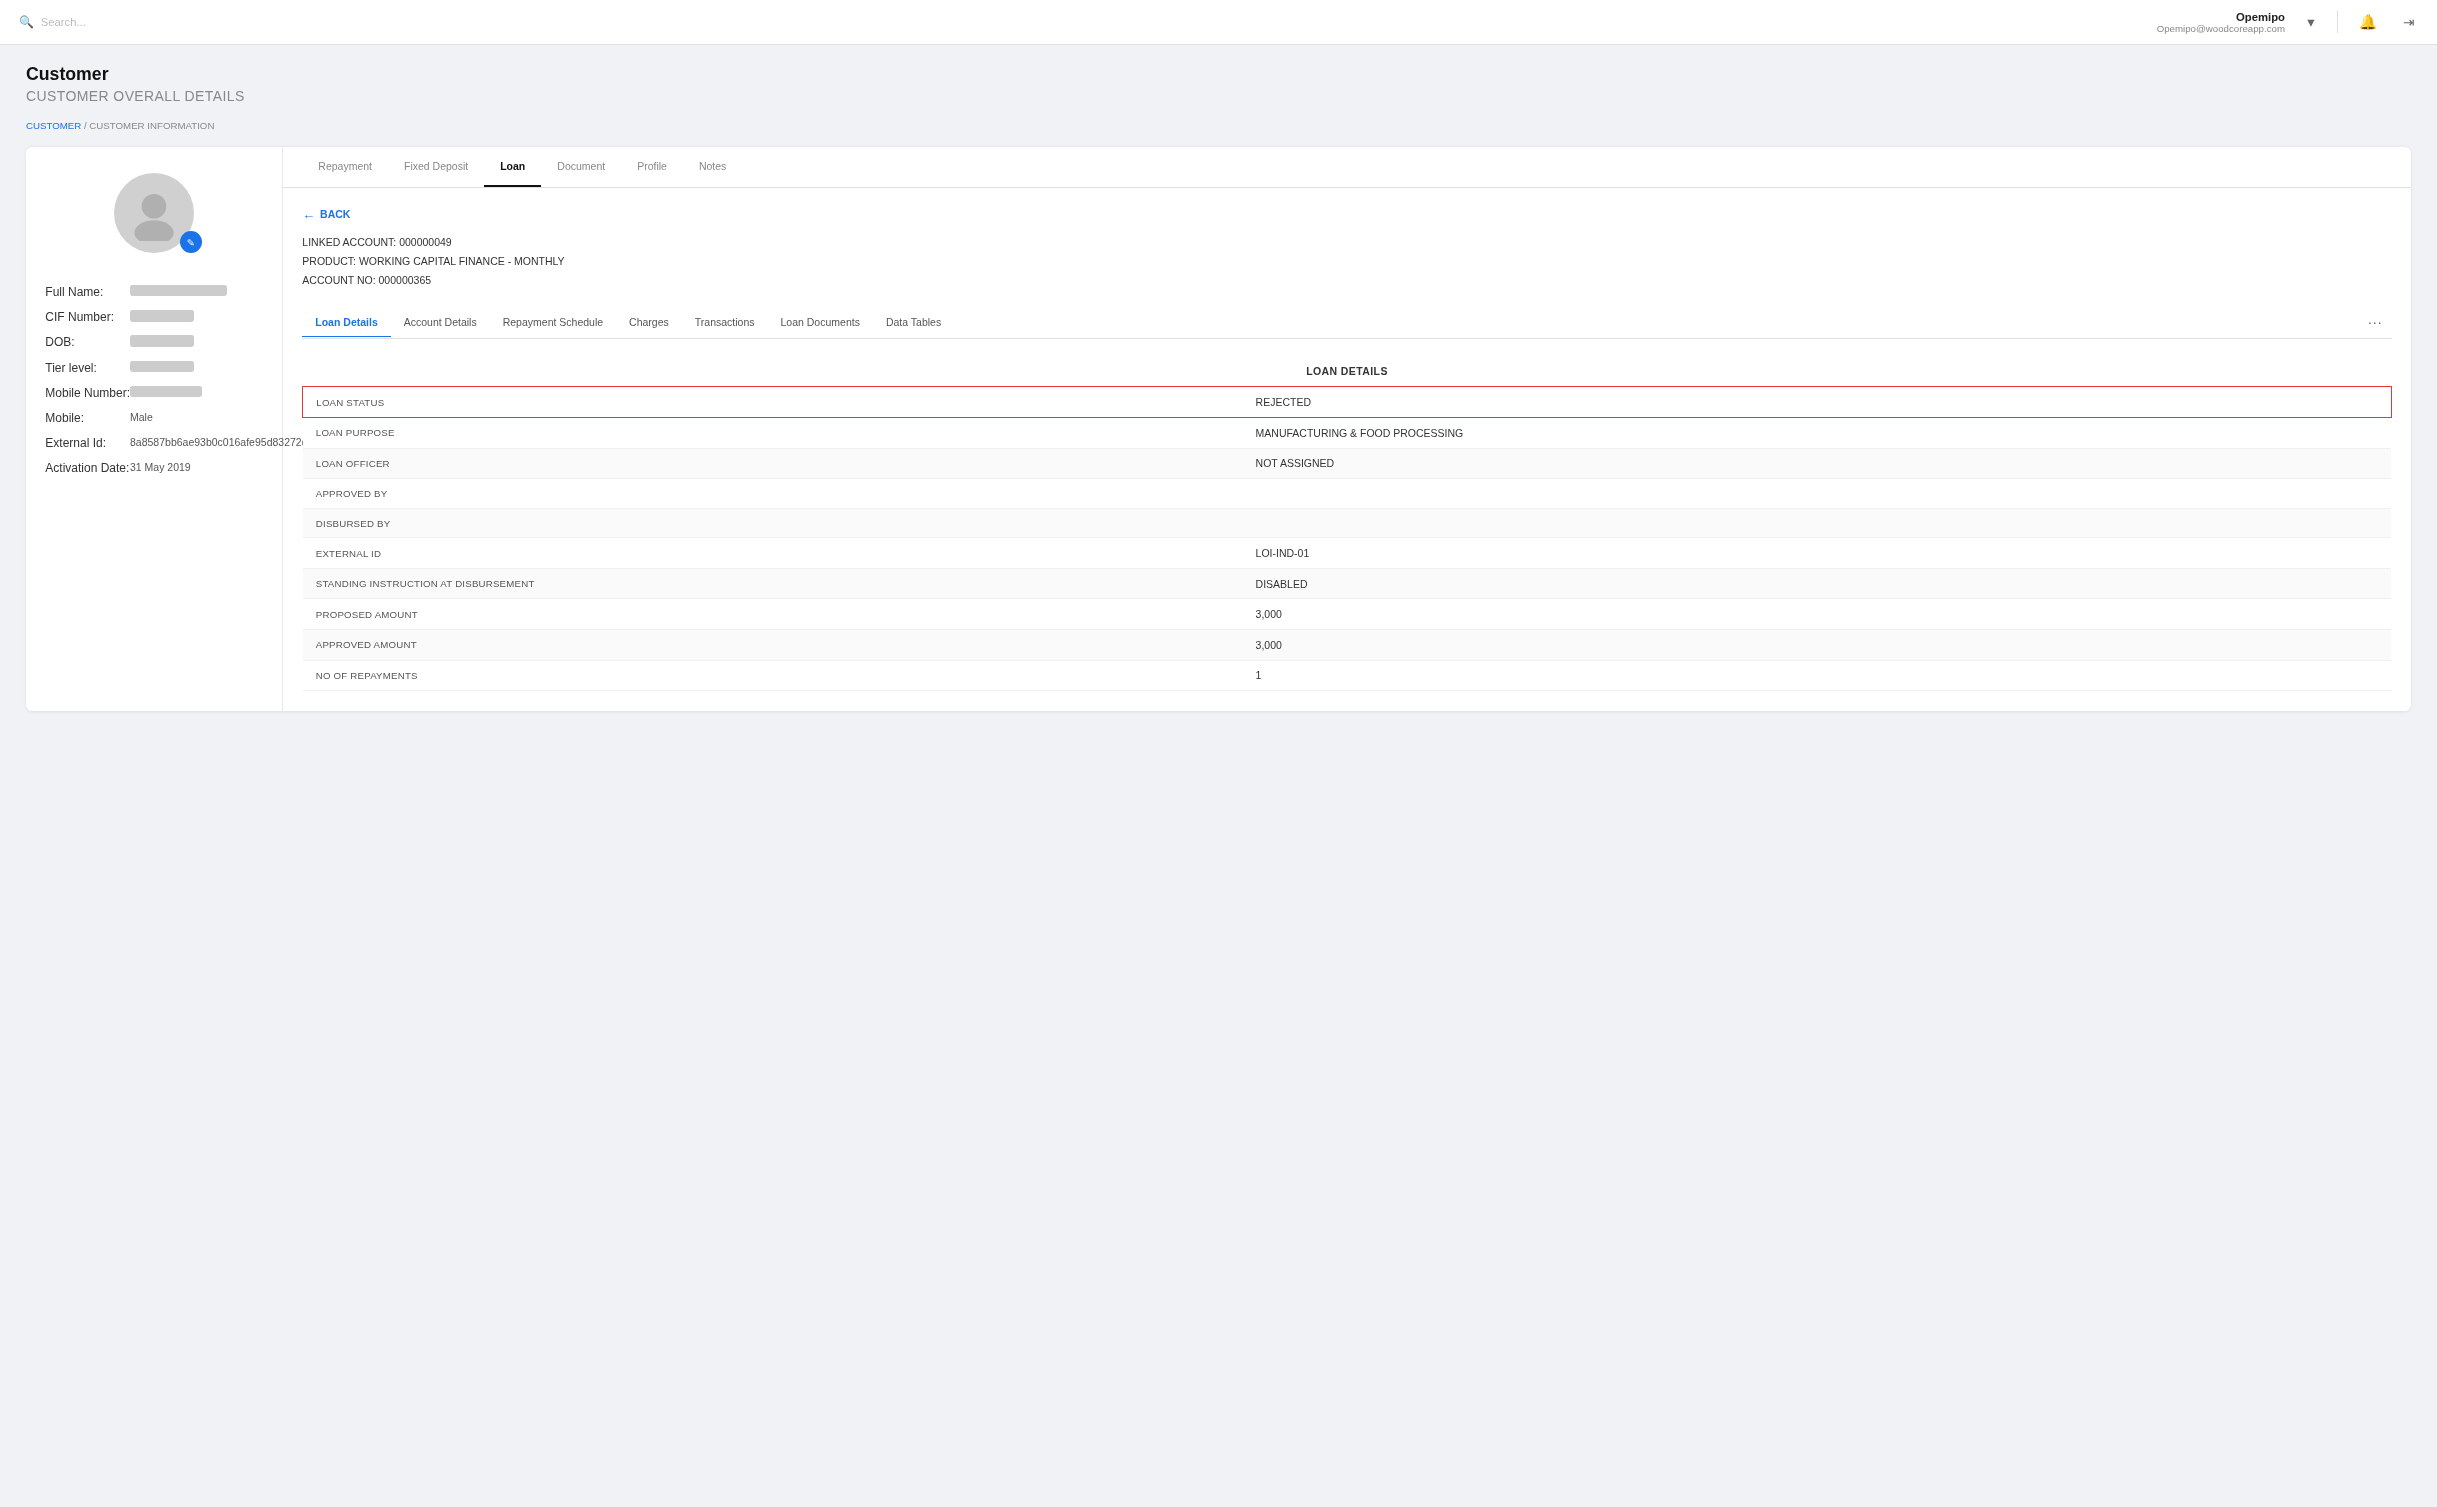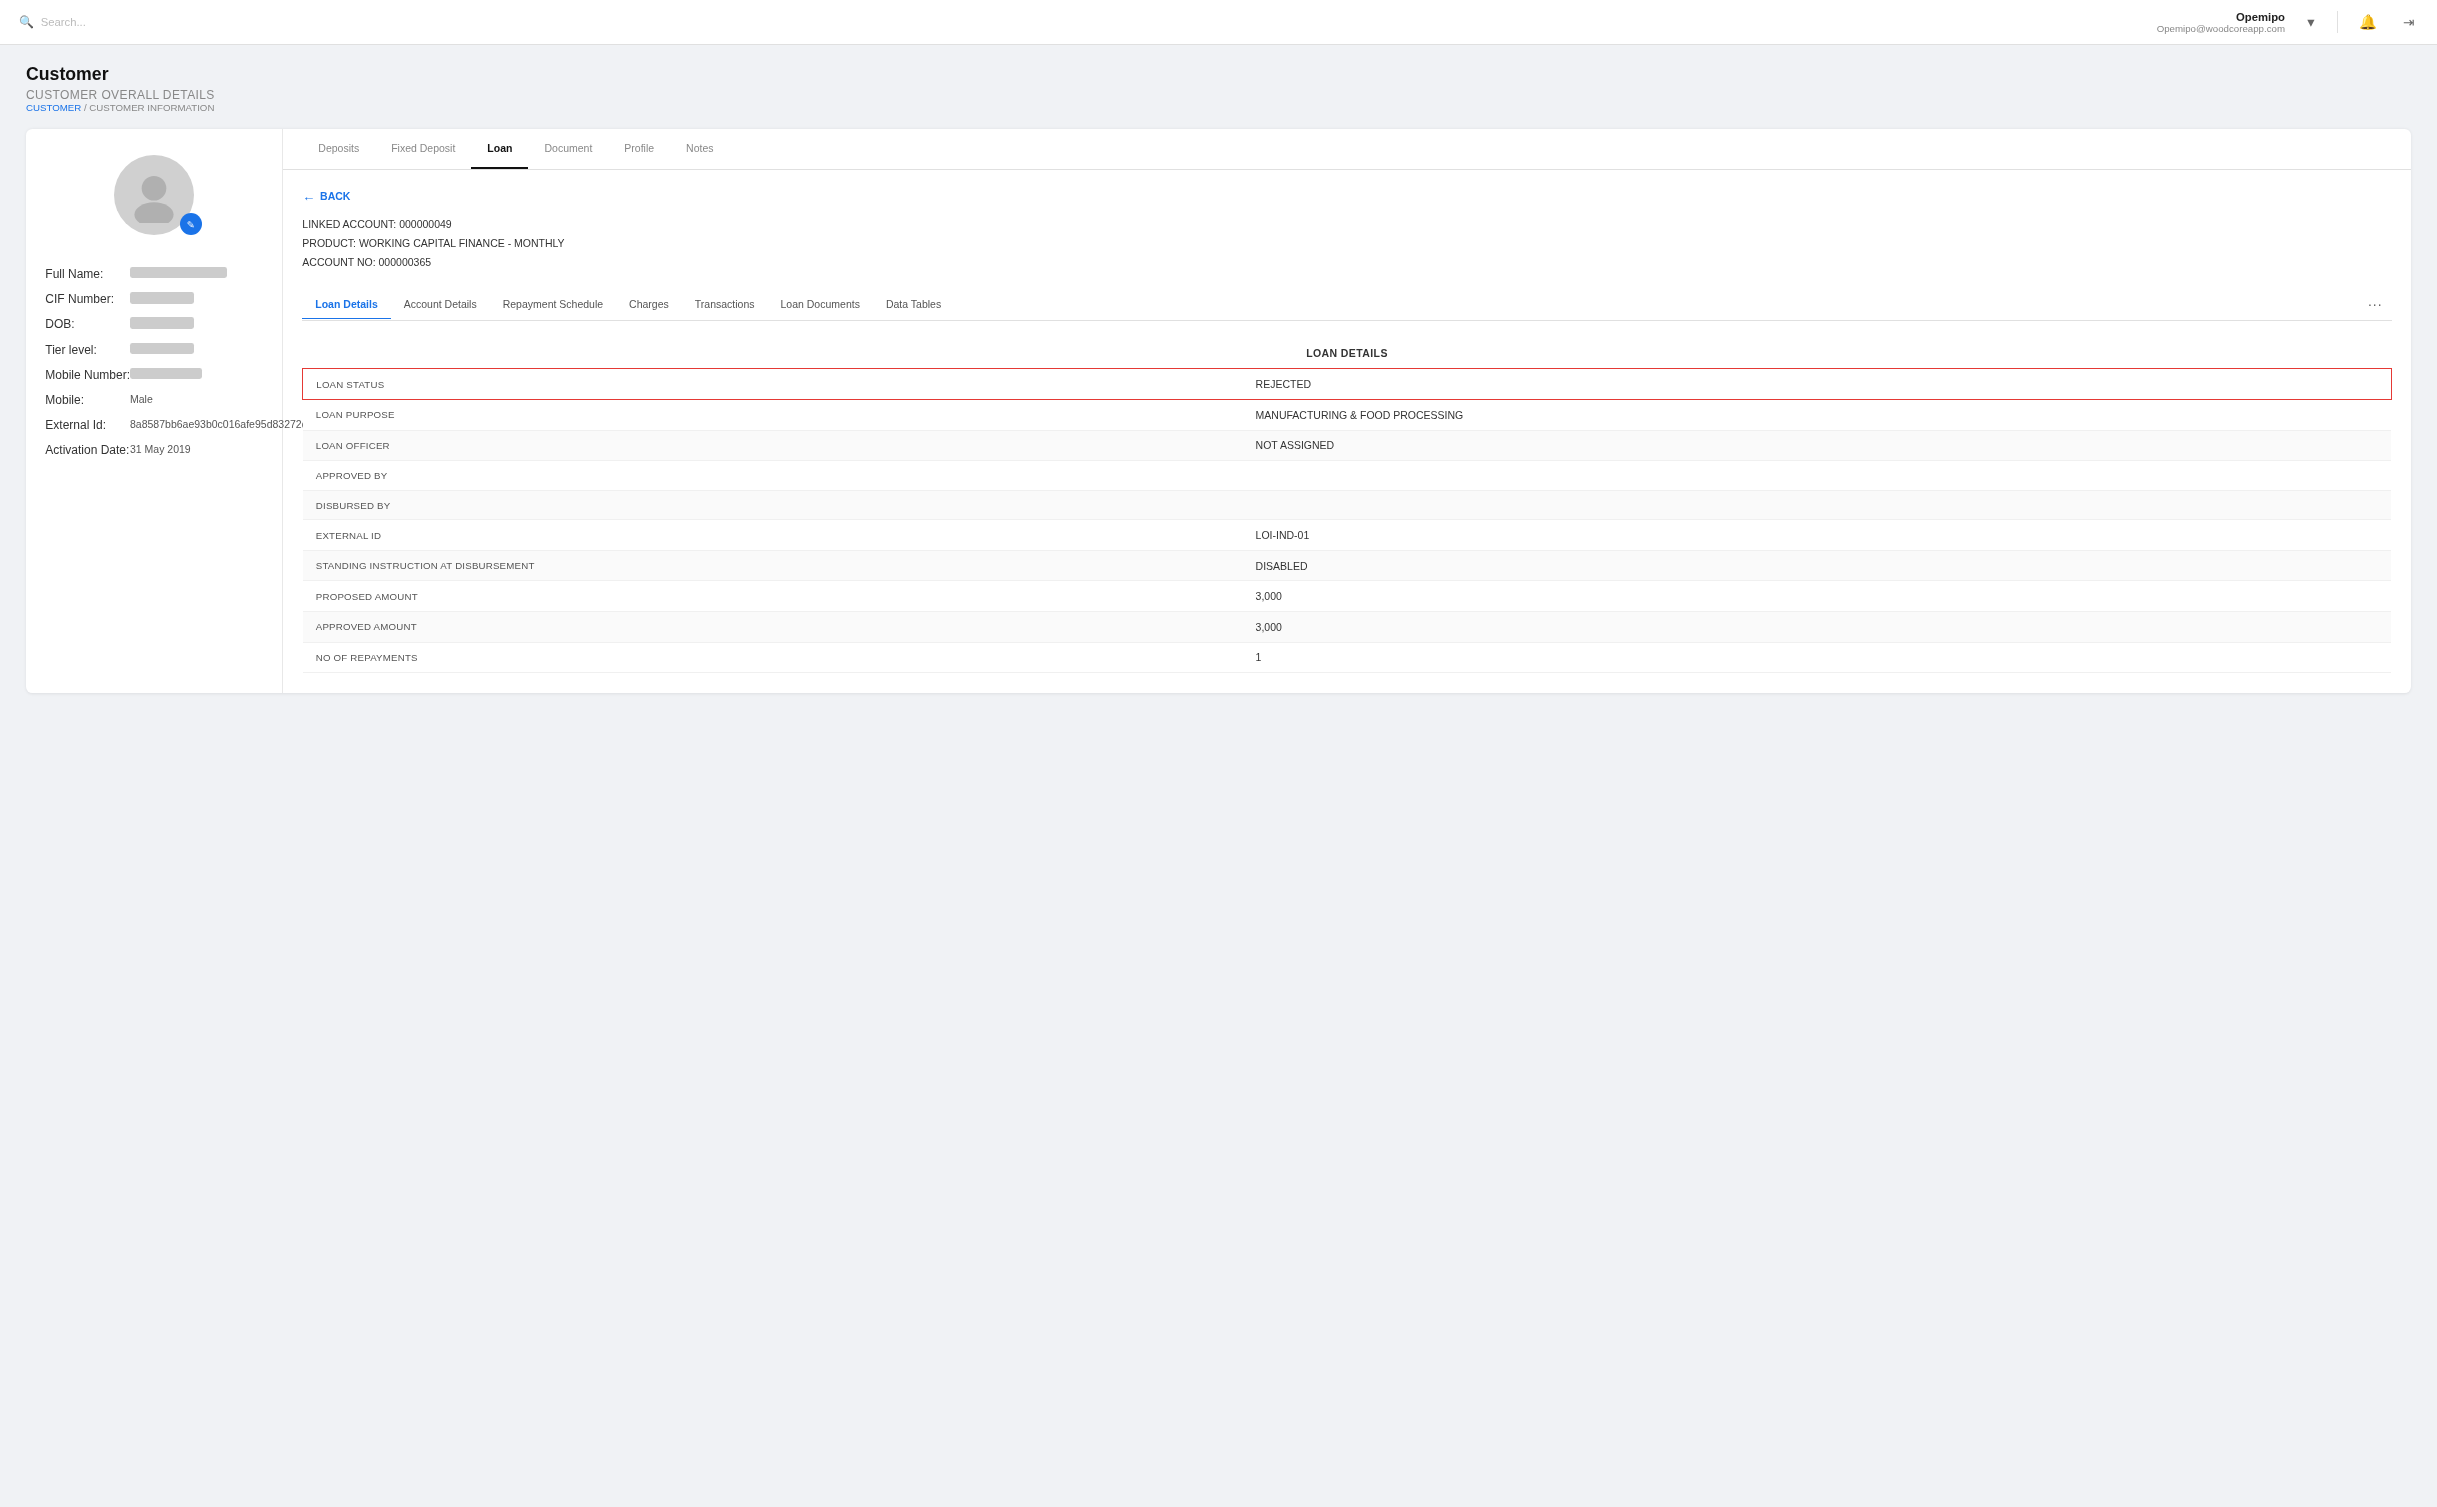--- a/index.html
+++ b/index.html
@@ -60,25 +60,25 @@
     .page-content {
       padding: 19.3px 26px;
     }
     .page-title {
       font-size: 17.7px;
       font-weight: 700;
       color: #111;
       margin-bottom: 3.2px;
     }
     .page-subtitle {
-      font-size: 12px;
+      font-size: 14px;
       color: #888;
       text-transform: uppercase;
       letter-spacing: 0.4px;
-      margin-bottom: 0;
+      margin-bottom: 16px;
     }
     .breadcrumb {
       font-size: 9.7px;
       color: #555;
       margin-bottom: 16px;
     }
     .breadcrumb a {
       color: #1a73e8;
       text-decoration: none;
       font-weight: 500;
@@ -394,21 +394,21 @@
               <td class="info-label">Activation Date:</td>
               <td class="info-value">31 May 2019</td>
             </tr>
           </tbody>
       </table>
     </div>
 
     <div class="right-panel">
 
       <div class="tabs-bar" id="tabs-bar">
-      <div class="tab-item">Deposits</div>
+      <div class="tab-item">Repayment</div>
           <div class="tab-item">Fixed Deposit</div>
           <div class="tab-item active">Loan</div>
           <div class="tab-item">Document</div>
           <div class="tab-item">Profile</div>
           <div class="tab-item">Notes</div>
         </div>
 
       <div class="content-area">
 
         <button class="back-btn">

